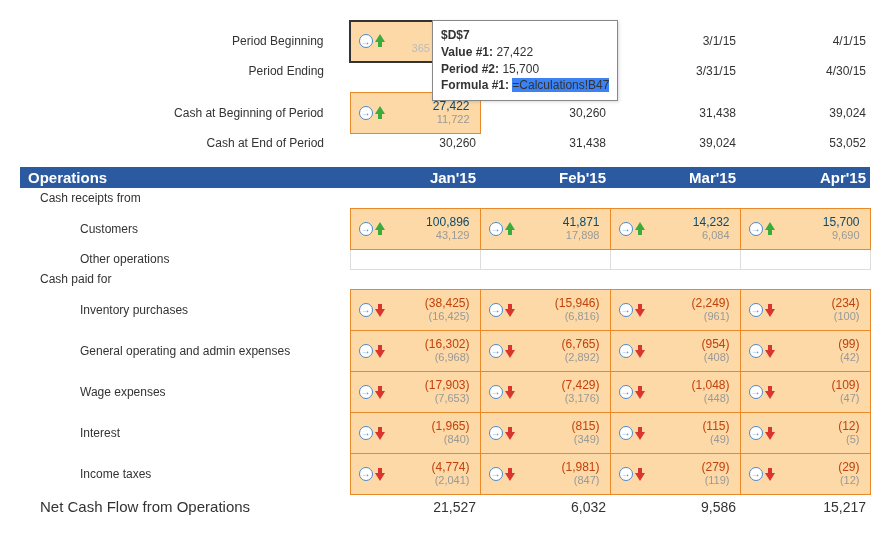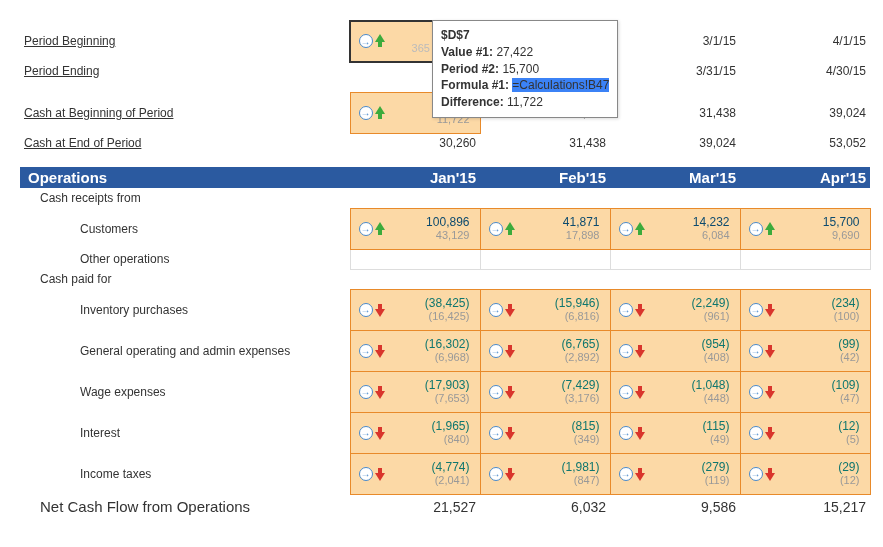--- a/index.html
+++ b/index.html
@@ -8,21 +8,21 @@
     font-family: Arial, sans-serif;
     font-size: 12px;
     color: #333;
     background: #fff;
     width: 883px;
     position: relative;
   }
   .container { padding: 20px 20px 10px 20px; }
   table { border-collapse: collapse; width: 100%; table-layout: fixed; }
   td { padding: 2px 4px; height: 20px; vertical-align: middle; }
-  .label-col { width: 300px; text-align: left; padding-right: 8px; text-decoration: underline; }
+  .label-col { width: 300px; text-align: right; padding-right: 26px; }
   .val-col { width: 125px; text-align: right; position: relative; }
   .indent2 { padding-left: 60px; text-align: left; }
   .indent0 { padding-left: 20px; text-align: left; }
   .hl {
     background: #fcd9a6;
     border: 1px solid #e88a2a;
   }
   .cell-wrap {
     position: relative;
     height: 36px;
@@ -38,21 +38,21 @@
     display: flex;
     gap: 2px;
     align-items: center;
   }
   .cell-wrap .nums {
     text-align: right;
     padding-right: 6px;
     line-height: 1.2;
   }
   .main-val { color: #0c4a6e; }
-  .main-val.neg { color: #0f766e; }
+  .main-val.neg { color: #c2410c; }
   .delta { color: #999; font-size: 11px; }
   .ops-header {
     background: #2b5aa0;
     color: #fff;
     font-weight: bold;
     font-size: 15px;
     padding: 9px 8px;
   }
   .ops-header td { color: #fff; font-weight: bold; }
   .net-row td { font-size: 14px; padding-top: 4px; }
@@ -111,21 +111,20 @@
 </head>
 <body>
 
 <div class="container">
 
 <div class="tooltip" style="left:432px; top:20px;">
   <div><b>$D$7</b></div>
   <div><b>Value #1:</b> <span>27,422</span></div>
   <div><b>Period #2:</b> <span>15,700</span></div>
   <div><b>Formula #1:</b> <span class="hl-formula">=Calculations!B47</span></div>
-  <div><b>Difference:</b> <span>11,722</span></div>
 </div>
 
 <table>
   <colgroup>
     <col style="width:330px">
     <col style="width:130px">
     <col style="width:130px">
     <col style="width:130px">
     <col style="width:130px">
   </colgroup>

